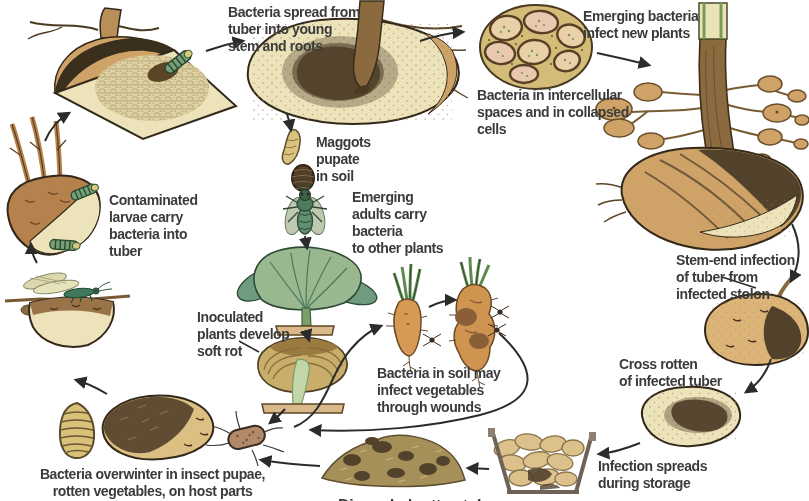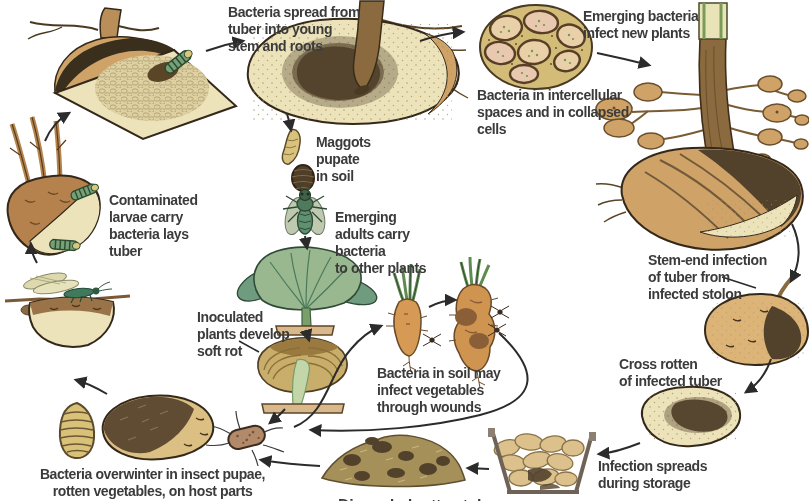--- a/index.html
+++ b/index.html
@@ -432,27 +432,27 @@
 <div class="lbl" style="left:583px;top:8px;">Emerging bacteria
 infect new plants</div>
 <div class="lbl" style="left:477px;top:87px;">Bacteria in intercellular
 spaces and in collapsed
 cells</div>
 <div class="lbl" style="left:316px;top:134px;">Maggots
 pupate
 in soil</div>
 <div class="lbl" style="left:109px;top:192px;">Contaminated
 larvae carry
-bacteria lays
+bacteria into
 tuber</div>
-<div class="lbl" style="left:335px;top:189px;margin-top:20px;">Emerging
+<div class="lbl" style="left:352px;top:189px;">Emerging
 adults carry
 bacteria
 to other plants</div>
-<div class="lbl" style="left:648px;top:252px;">Stem-end infection
+<div class="lbl" style="left:676px;top:252px;">Stem-end infection
 of tuber from
 infected stolon</div>
 <div class="lbl" style="left:197px;top:309px;">Inoculated
 plants develop
 soft rot</div>
 <div class="lbl" style="left:377px;top:365px;">Bacteria in soil may
 infect vegetables
 through wounds</div>
 <div class="lbl" style="left:619px;top:356px;">Cross rotten
 of infected tuber</div>

